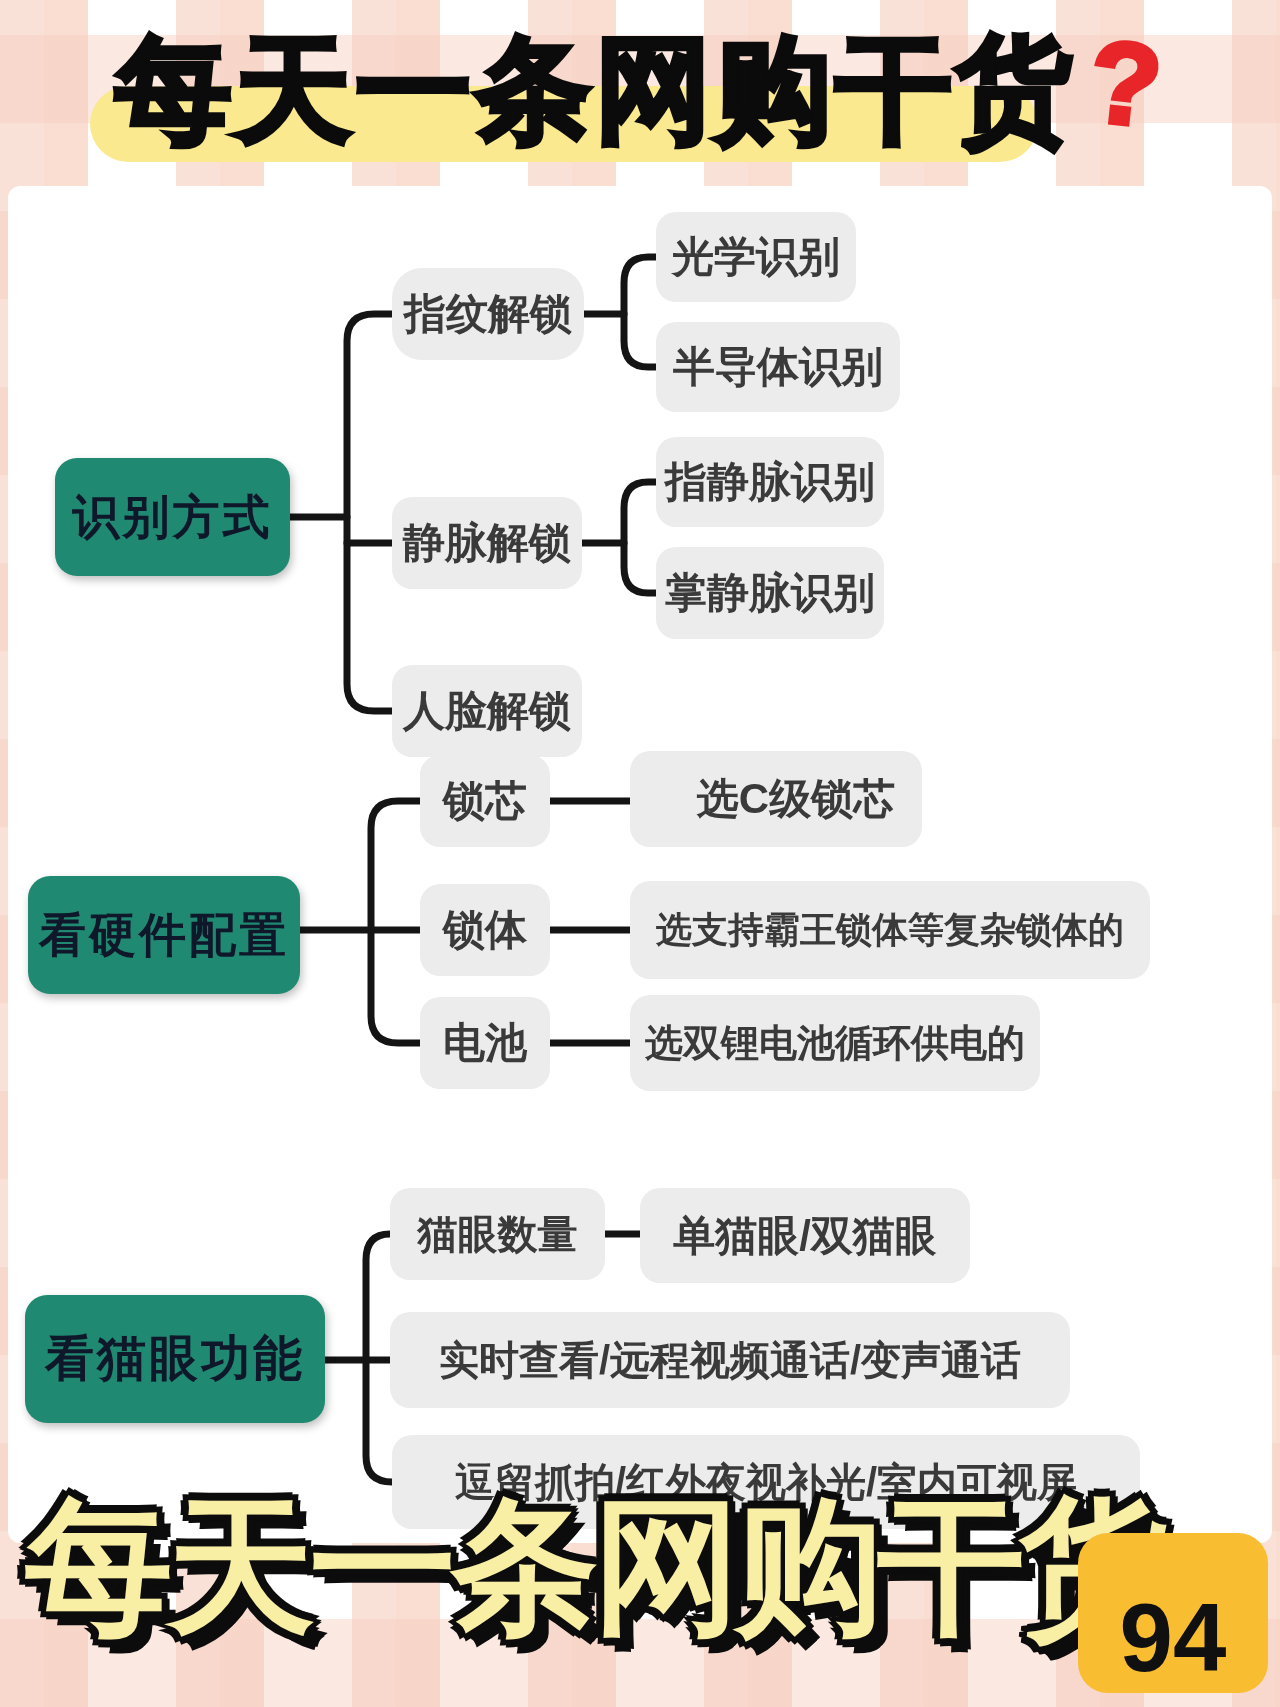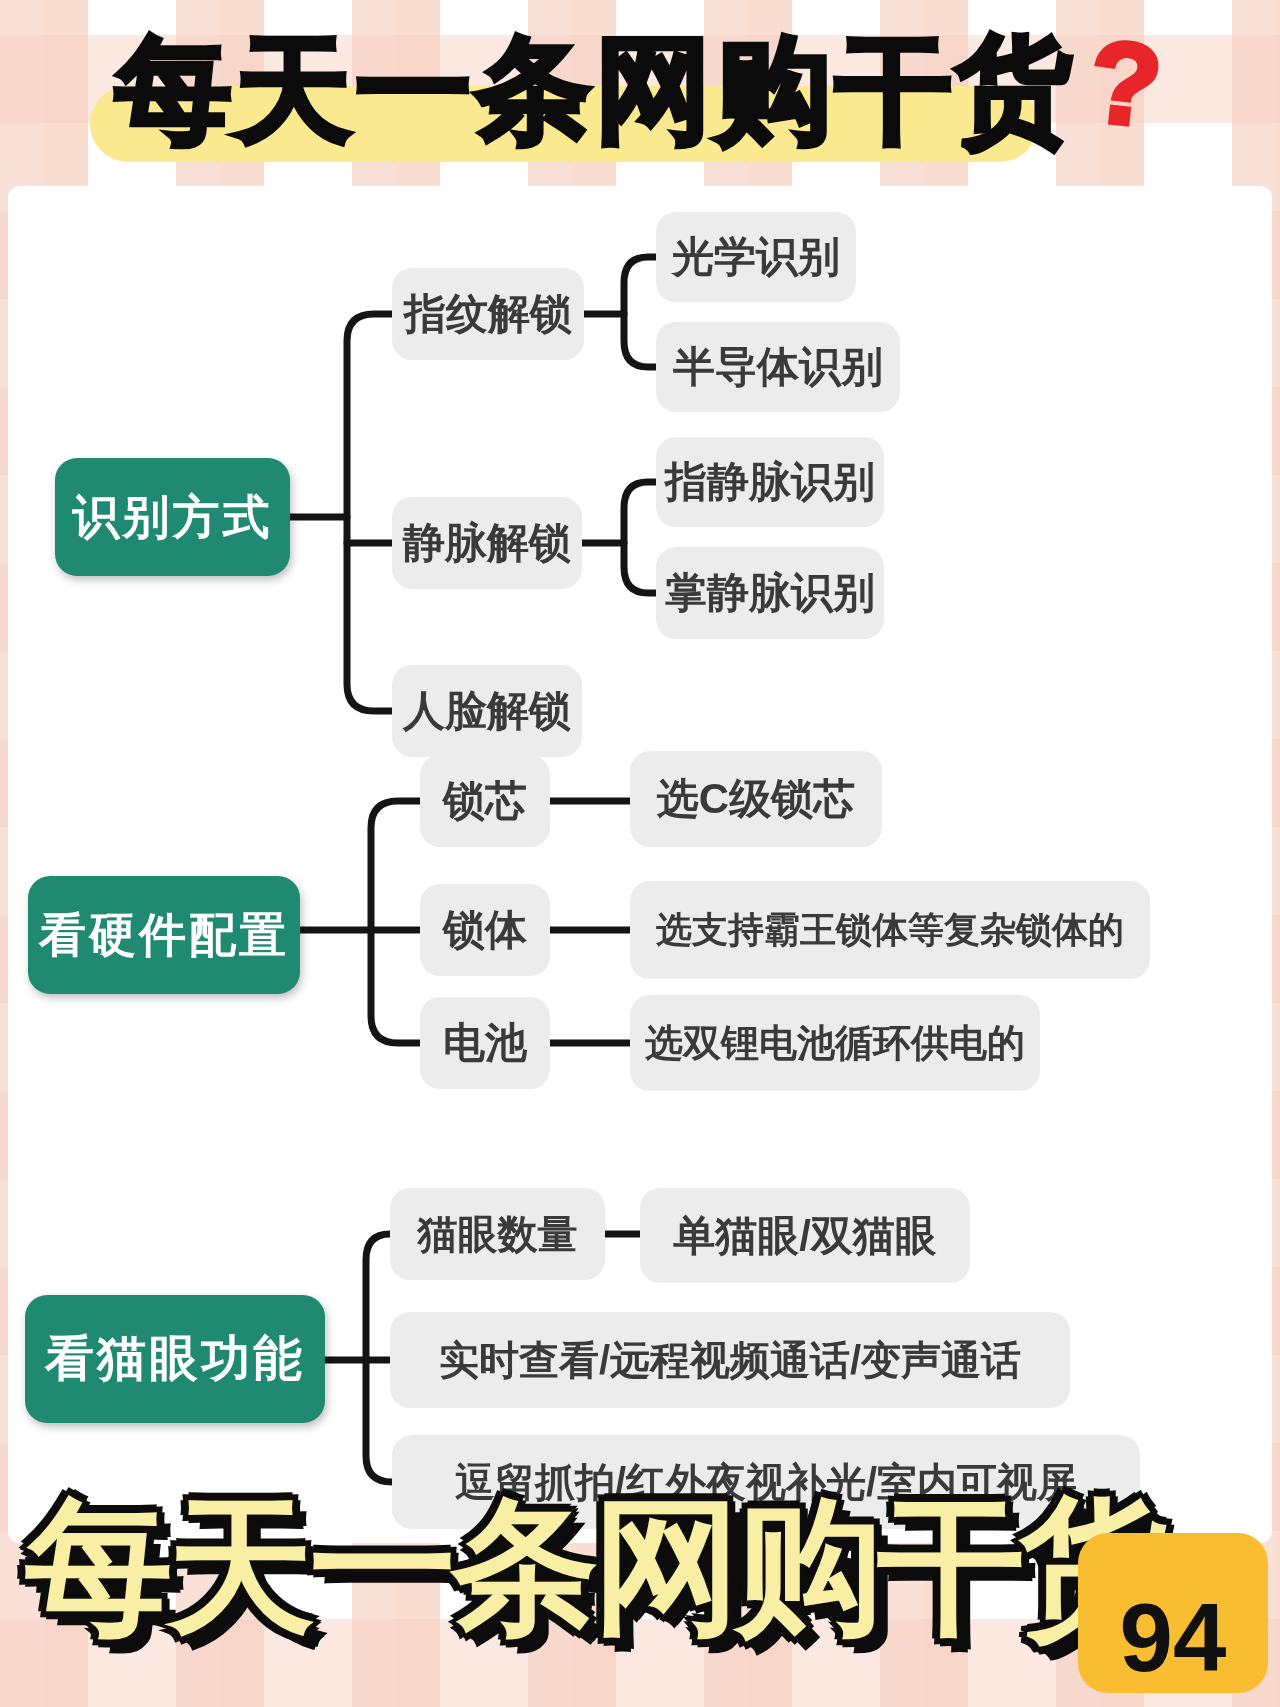--- a/index.html
+++ b/index.html
@@ -37,21 +37,21 @@
     -webkit-text-stroke:5px #E8262A;
     margin-left:14px;
     transform:translateY(-6px) rotate(6deg);
   }
   .connectors{position:absolute;left:0;top:0;}
   .green-node{
     position:absolute;
     background:#1F8971;
     border-radius:22px;
     display:flex;align-items:center;justify-content:center;
-    color:#ffffff;font-weight:700;letter-spacing:3px;
+    color:#0f172a;font-weight:700;letter-spacing:3px;
     box-shadow:2px 4px 8px rgba(0,0,0,0.25);
     white-space:nowrap;
   }
   .gray-box{
     position:absolute;
     background:#ECECEC;
     border-radius:20px;
     display:flex;align-items:center;justify-content:center;
     color:#3A3A3A;font-weight:600;
     white-space:nowrap;
@@ -108,31 +108,31 @@
     </g>
   </svg>
 
   <div class="title-pill"></div>
   <div class="page-title">
     <span>每天一条网购干货</span>
     <span class="qmark">?</span>
   </div>
 
   <div class="green-node" style="left:55px;top:458px;width:235px;height:118px;font-size:47px;">识别方式</div>
-  <div class="gray-box" style="left:392px;top:268px;width:192px;height:92px;font-size:42px;">指纹解锁</div>
+  <div class="gray-box" style="left:392px;top:268px;width:192px;height:92px;font-size:42px;border-radius:30px;">指纹解锁</div>
   <div class="gray-box" style="left:656px;top:212px;width:200px;height:90px;font-size:42px;">光学识别</div>
   <div class="gray-box" style="left:656px;top:322px;width:244px;height:90px;font-size:42px;">半导体识别</div>
   <div class="gray-box" style="left:392px;top:497px;width:190px;height:92px;font-size:42px;">静脉解锁</div>
   <div class="gray-box" style="left:656px;top:437px;width:228px;height:90px;font-size:42px;">指静脉识别</div>
   <div class="gray-box" style="left:656px;top:547px;width:228px;height:92px;font-size:42px;">掌静脉识别</div>
   <div class="gray-box" style="left:392px;top:665px;width:190px;height:92px;font-size:42px;">人脸解锁</div>
 
   <div class="green-node" style="left:28px;top:876px;width:272px;height:118px;font-size:47px;">看硬件配置</div>
   <div class="gray-box" style="left:420px;top:755px;width:130px;height:92px;font-size:42px;">锁芯</div>
-  <div class="gray-box" style="left:630px;top:751px;width:252px;height:96px;font-size:42px;">选C级锁芯</div>
+  <div class="gray-box" style="left:630px;top:751px;width:252px;height:96px;font-size:42px;padding-left:40px;">选C级锁芯</div>
   <div class="gray-box" style="left:420px;top:884px;width:130px;height:92px;font-size:42px;">锁体</div>
   <div class="gray-box" style="left:630px;top:881px;width:520px;height:98px;font-size:36px;">选支持霸王锁体等复杂锁体的</div>
   <div class="gray-box" style="left:420px;top:997px;width:130px;height:92px;font-size:42px;">电池</div>
   <div class="gray-box" style="left:630px;top:995px;width:410px;height:96px;font-size:38px;">选双锂电池循环供电的</div>
 
   <div class="green-node" style="left:25px;top:1295px;width:300px;height:128px;font-size:49px;">看猫眼功能</div>
   <div class="gray-box" style="left:640px;top:1188px;width:330px;height:95px;font-size:42px;">单猫眼/双猫眼</div>
   <div class="gray-box" style="left:390px;top:1188px;width:215px;height:92px;font-size:40px;">猫眼数量</div>
   <div class="gray-box" style="left:390px;top:1312px;width:680px;height:96px;font-size:40px;">实时查看/远程视频通话/变声通话</div>
   <div class="gray-box" style="left:392px;top:1435px;width:748px;height:94px;font-size:40px;">逗留抓拍/红外夜视补光/室内可视屏</div>

